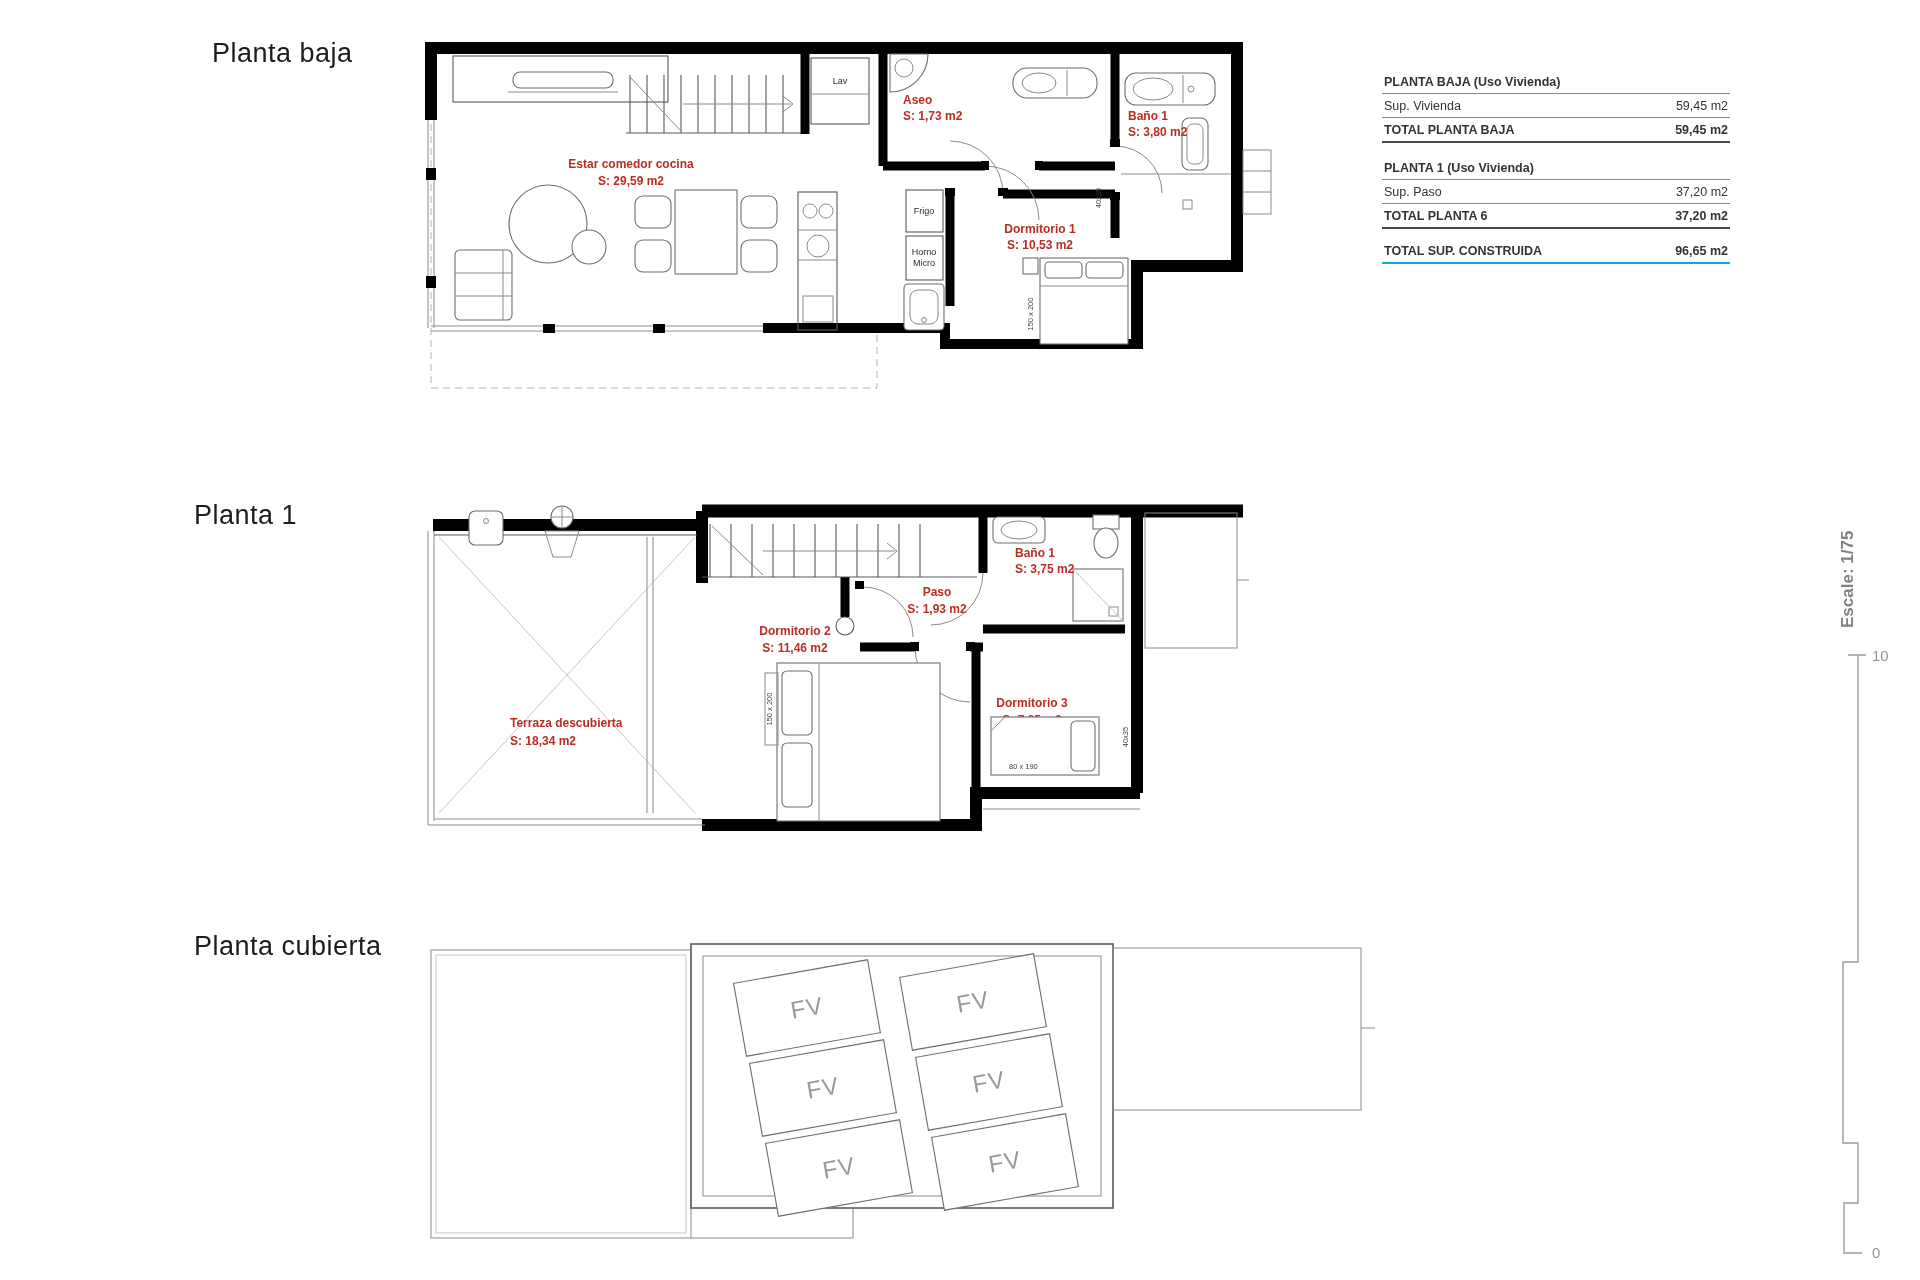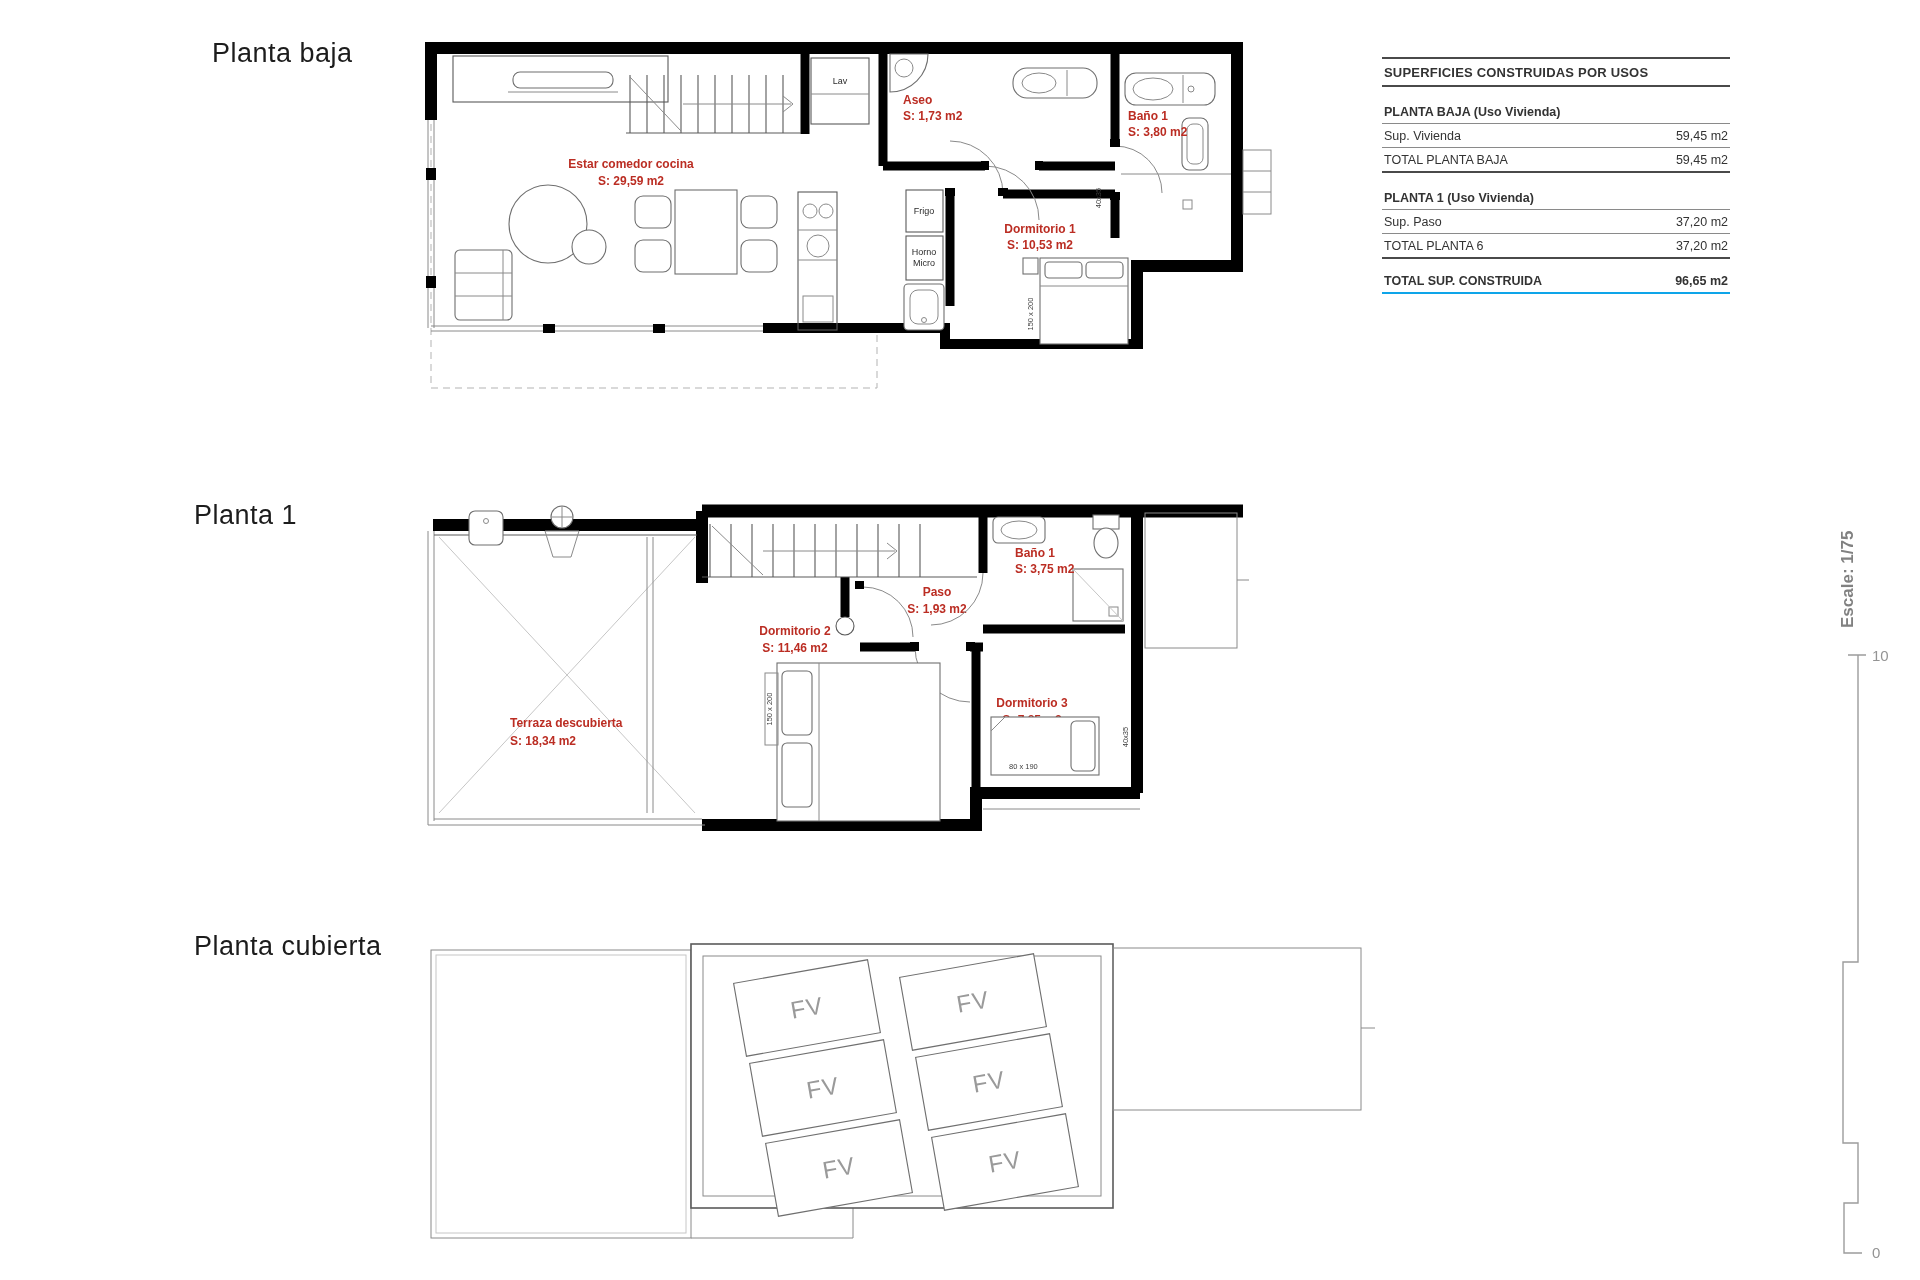--- a/index.html
+++ b/index.html
@@ -24,21 +24,21 @@
   .dimL{fill:#3c3c3c;font-size:7.5px;text-anchor:start;}
   .fv{fill:#9a9a9a;font-size:24px;text-anchor:middle;letter-spacing:1px;}
   
   #areas-table{position:absolute;left:1382px;top:57px;width:348px;color:#333;}
   .tbl-title{font-size:13px;font-weight:bold;border-top:2px solid #4a4a4a;border-bottom:2px solid #4a4a4a;
              padding:6px 2px 5px 2px;letter-spacing:0.2px;}
   .tbl-h{font-size:12.5px;font-weight:bold;border-bottom:1px solid #8a8a8a;padding:6px 2px 4px 2px;margin-top:12px;}
   .tbl-row{display:flex;justify-content:space-between;font-size:12.5px;border-bottom:1px solid #8a8a8a;
            padding:5px 2px 4px 2px;gap:6px;}
   .tbl-row .v{text-align:left;}
-  .tbl-row.total{font-weight:normal;border-bottom:2px solid #4a4a4a;}
+  .tbl-row.total{font-weight:bold;border-bottom:2px solid #4a4a4a;}
   .tbl-row.grand{font-weight:bold;border-bottom:2px solid #0ea5e9;margin-top:10px;}
   
   #scale-label{position:absolute;left:1838px;top:628px;transform:rotate(-90deg);transform-origin:0 0;
                font-size:17px;font-weight:bold;color:#818181;white-space:nowrap;}
   .scaletxt{fill:#949494;font-size:15px;}
 </style>
 </head>
 <body>
 
 <div id="sheet">
@@ -326,21 +326,20 @@
           <text class="fv" x="564" y="170">FV</text>
         </g>
       <g transform="rotate(-10 580 242)">
           <rect class="furn" x="512" y="205" width="136" height="74"></rect>
           <text class="fv" x="580" y="250">FV</text>
         </g>
     </g>
   </svg>
 
   <div id="areas-table">
-    <div class="tbl-title">SUPERFICIES CONSTRUIDAS POR USOS</div>
     <div class="tbl-sec">
       <div class="tbl-h">PLANTA BAJA (Uso Vivienda)</div>
       <div class="tbl-row">
         <span>Sup. Vivienda</span>
         <span class="v">59,45 m2</span>
       </div>
       <div class="tbl-row total">
         <span>TOTAL PLANTA BAJA</span>
         <span class="v">59,45 m2</span>
       </div>

